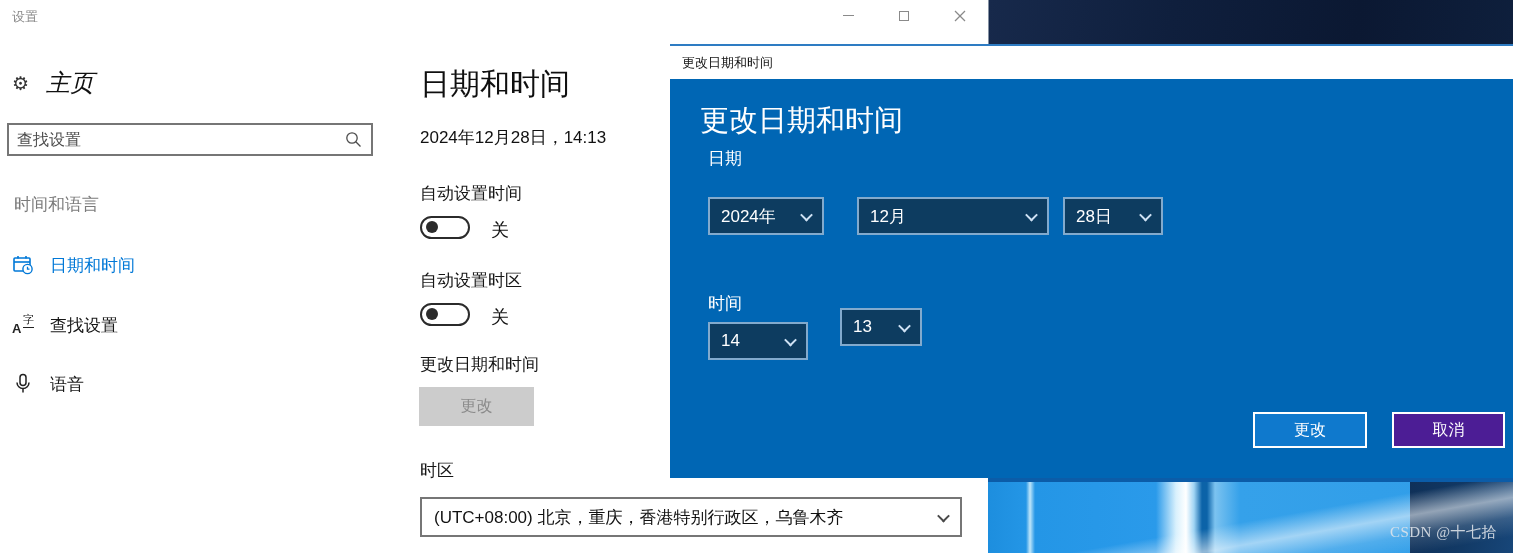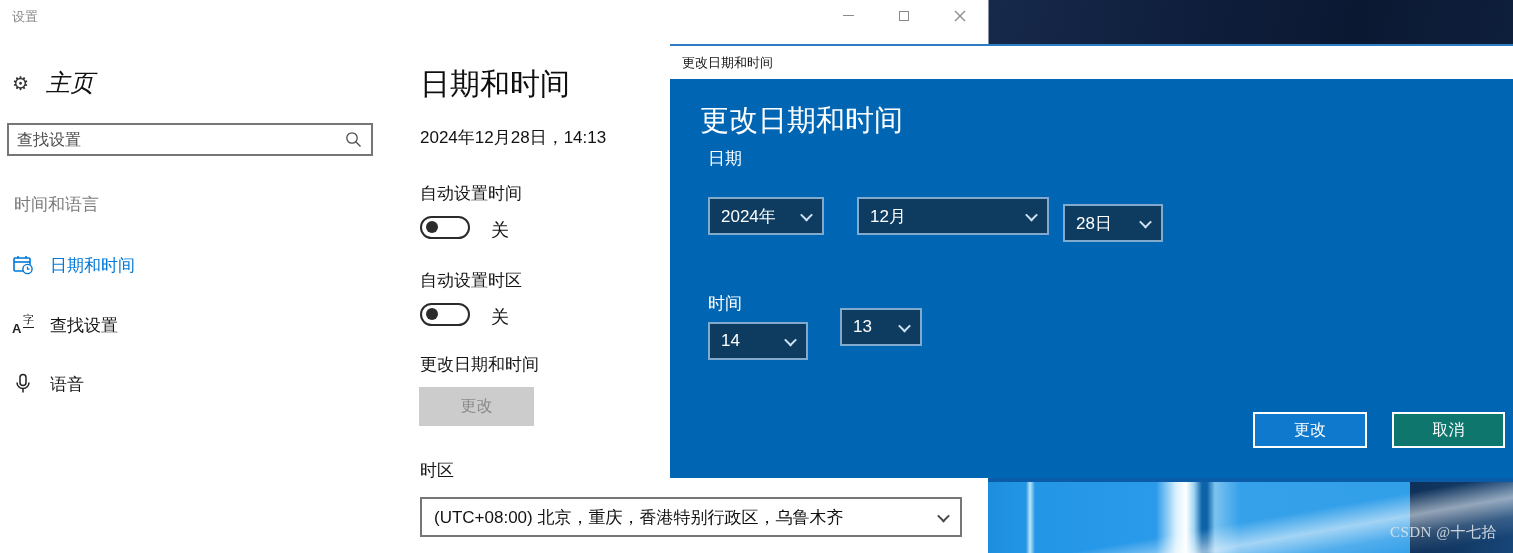--- a/index.html
+++ b/index.html
@@ -109,21 +109,21 @@
     position:absolute; height:38px; background:#0d3c60; border:2px solid #82aacd;
     color:#fff; font-size:17px; display:flex; align-items:center;
     justify-content:space-between; padding:0 11px;
   }
   .dlg-select .chev { color:#cfe2f4; }
   .dlg-btn {
     position:absolute; height:36px; border:2px solid #ffffff; color:#fff; font-size:16px;
     display:flex; align-items:center; justify-content:center;
   }
   .dlg-btn.primary { background:#0f79cd; }
-  .dlg-btn.secondary { background:#0f766e; }
+  .dlg-btn.secondary { background:#4c1d95; }
 </style>
 </head>
 <body>
 
 <div class="app">
 
   <div class="abs win-title">设置</div>
 
   <div class="abs win-controls">
     <div class="win-btn">
@@ -230,21 +230,21 @@
 
       <div class="abs dlg-label" style="left:38px; top:68px;">日期</div>
       <div class="dlg-select" style="left:38px; top:118px; width:116px;">
         <span>2024年</span>
         <span class="chev"></span>
       </div>
       <div class="dlg-select" style="left:187px; top:118px; width:192px;">
         <span>12月</span>
         <span class="chev"></span>
       </div>
-      <div class="dlg-select" style="left:393px; top:118px; width:100px;margin-top:7px;">
+      <div class="dlg-select" style="left:393px; top:118px; width:100px;">
         <span>28日</span>
         <span class="chev"></span>
       </div>
 
       <div class="abs dlg-label" style="left:38px; top:213px;">时间</div>
       <div class="dlg-select" style="left:38px; top:243px; width:100px;">
         <span>14</span>
         <span class="chev"></span>
       </div>
       <div class="dlg-select" style="left:170px; top:229px; width:82px;">

